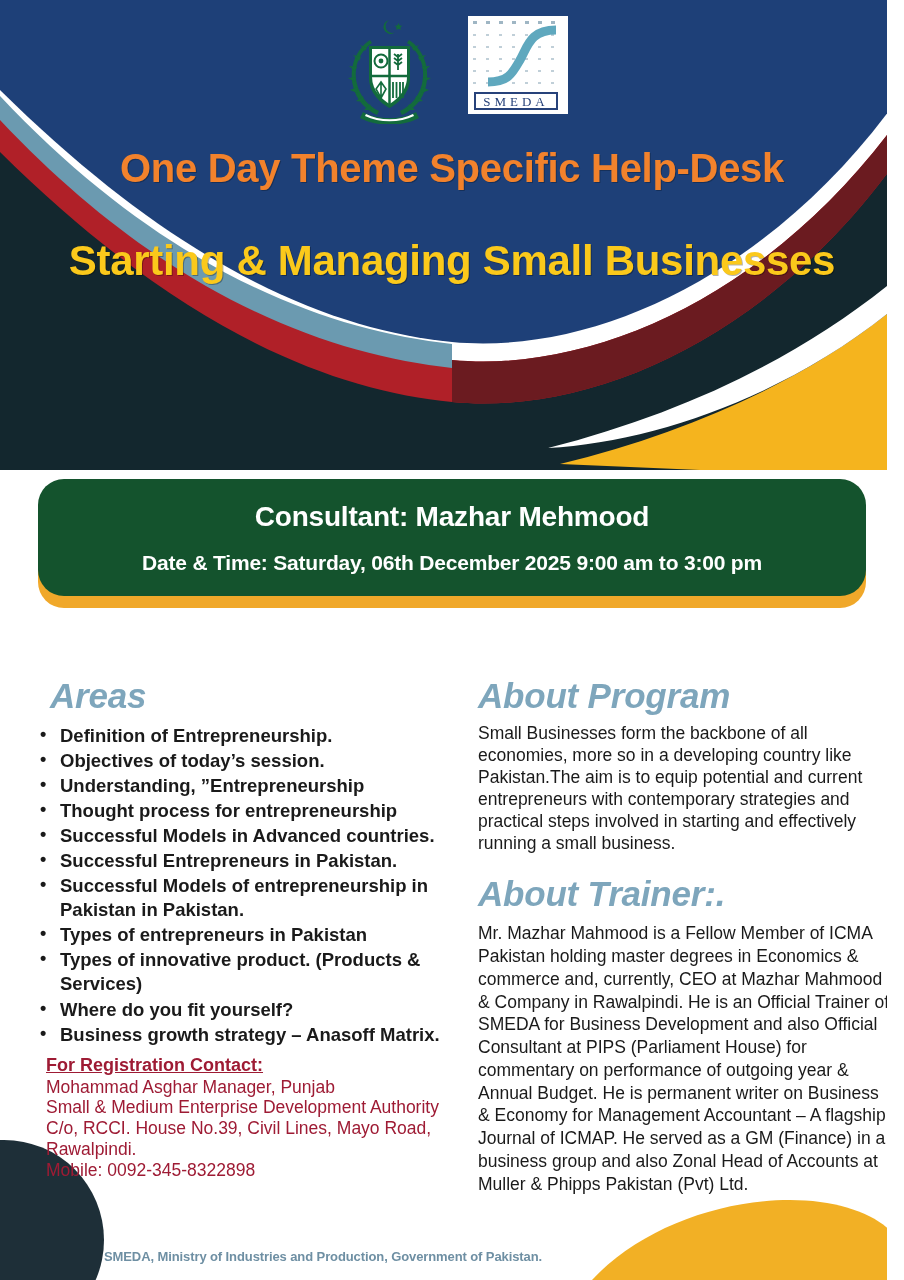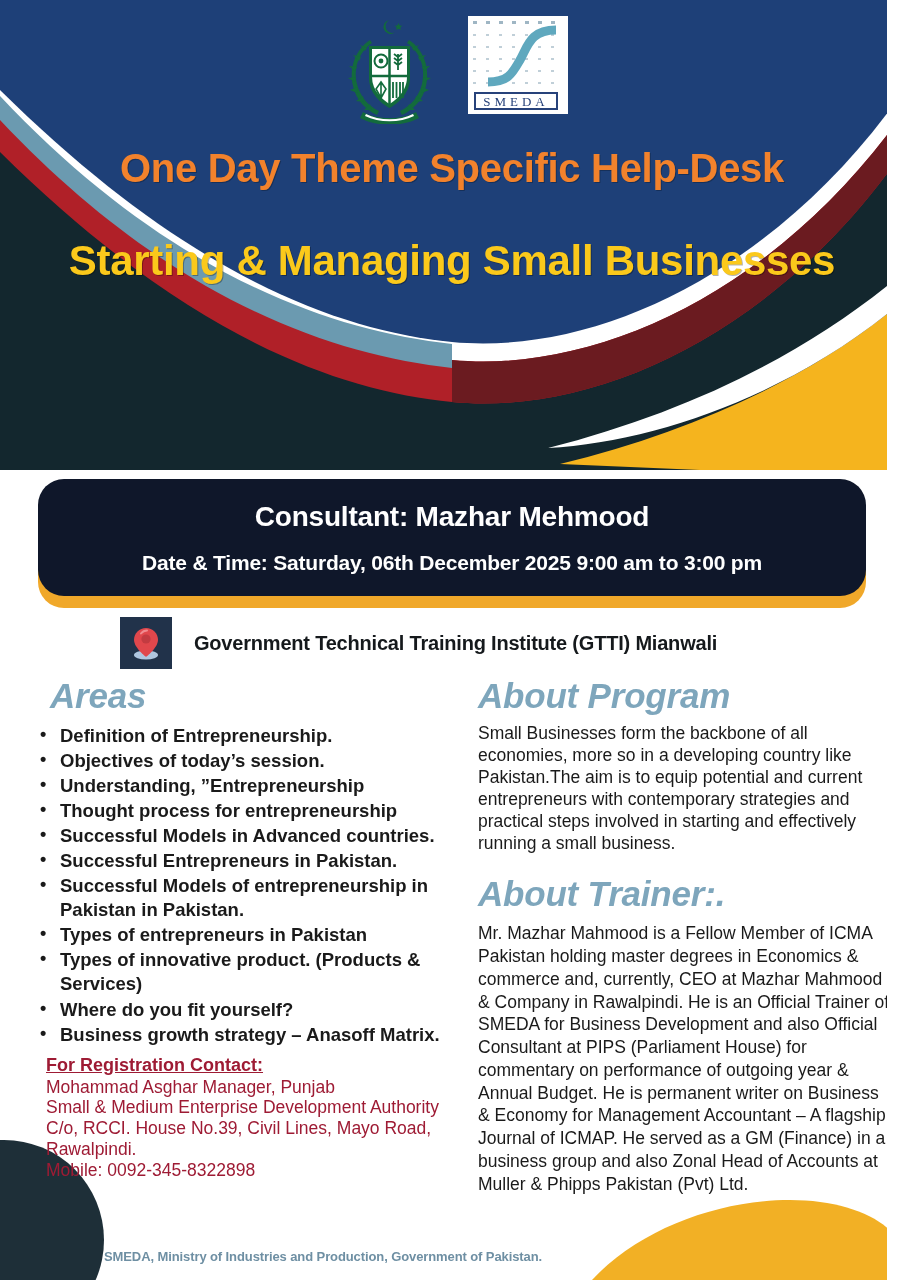--- a/index.html
+++ b/index.html
@@ -83,21 +83,21 @@
     background: #F0A82A;
     border-radius: 26px;
     z-index: 3;
   }
   .consultant-box {
     position: absolute;
     left: 38px;
     top: 479px;
     width: 828px;
     height: 117px;
-    background: #0f172a;
+    background: #14532d;
     border-radius: 26px;
     z-index: 4;
     display: flex;
     flex-direction: column;
     align-items: center;
     justify-content: center;
     gap: 18px;
   }
   .consultant-name {
     color: #ffffff;
@@ -395,31 +395,20 @@
 
   <div class="title-line1">One Day Theme Specific Help-Desk</div>
   <div class="title-line2">Starting &amp; Managing Small Businesses</div>
 
   <div class="consultant-shadow"></div>
   <div class="consultant-box">
     <div class="consultant-name">Consultant: Mazhar Mehmood</div>
     <div class="consultant-datetime">Date &amp; Time: Saturday, 06th December 2025 9:00 am to 3:00 pm</div>
   </div>
 
-  <div class="venue-row">
-    <div class="venue-icon">
-      <svg width="34" height="36" viewBox="0 0 34 36" xmlns="http://www.w3.org/2000/svg">
-        <ellipse cx="17" cy="30" rx="12" ry="4.5" fill="#AFC6E0"></ellipse>
-        <path d="M17 3 C10.4 3 5 8.3 5 14.8 C5 23 17 32 17 32 C17 32 29 23 29 14.8 C29 8.3 23.6 3 17 3 Z" fill="#E0474C"></path>
-        <circle cx="17" cy="14" r="4.6" fill="#C23B41"></circle>
-        <path d="M12 8.5 a7.5 7.5 0 0 1 6 -3" fill="none" stroke="#F08C90" stroke-width="2" stroke-linecap="round"></path>
-      </svg>
-    </div>
-    <div class="venue-text">Government Technical Training Institute (GTTI) Mianwali</div>
-  </div>
 
   <div class="columns">
 
     <div class="col-left">
       <div class="section-head head-areas">Areas</div>
       <ul class="areas-list">
         <li>Definition of Entrepreneurship.</li>
         <li>Objectives of today’s session.</li>
         <li>Understanding, ”Entrepreneurship</li>
         <li>Thought process for entrepreneurship</li>

